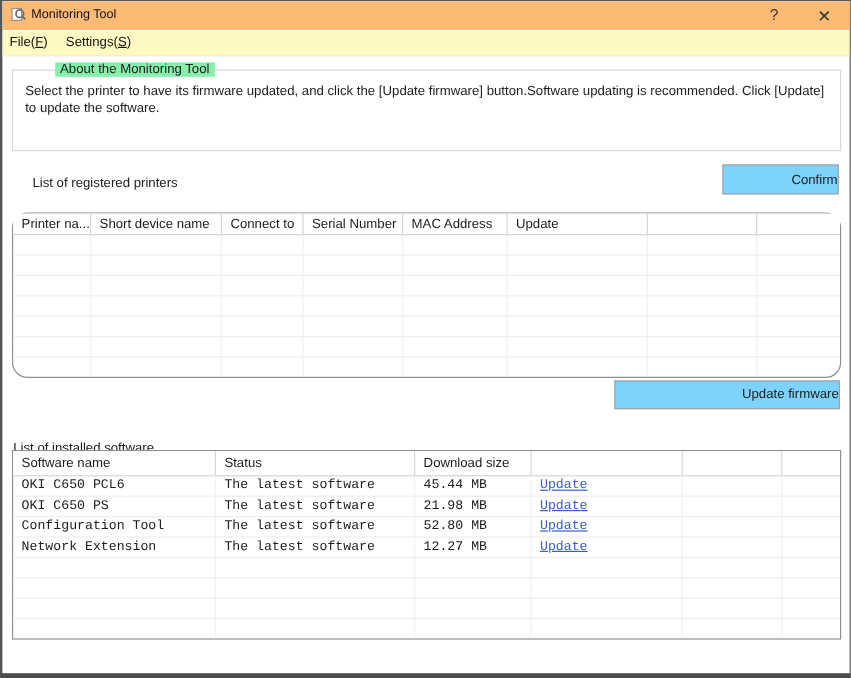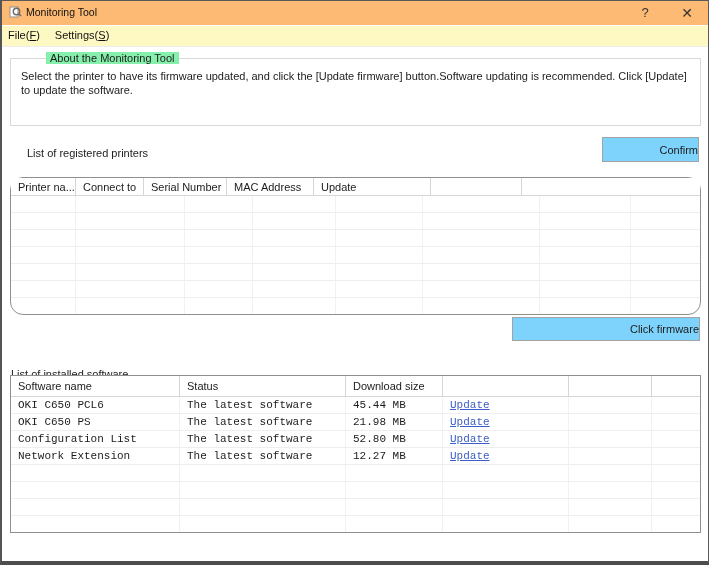--- a/index.html
+++ b/index.html
@@ -94,20 +94,21 @@
     <span class="groupbox-legend">About the Monitoring Tool</span>
     <div class="groupbox-text">Select the printer to have its firmware updated, and click the [Update firmware] button.Software updating is recommended. Click [Update] to update the software.</div>
   </div>
 
   <div class="section-label lbl-printers">List of registered printers</div>
   <button class="btn btn-confirm">Confirm</button>
 
   <div class="grid grid-printers">
     <div class="grid-header">
       <div class="cell pc0">Printer na...</div>
+      <div class="cell pc1">Short device name</div>
       <div class="cell pc2">Connect to</div>
       <div class="cell pc3">Serial Number</div>
       <div class="cell pc4">MAC Address</div>
       <div class="cell pc5">Update</div>
       <div class="cell pc6"></div>
       <div class="cell pc7"></div>
     </div>
     <div class="grid-row">
         <div class="cell pc0"></div>
         <div class="cell pc1"></div>
@@ -173,21 +174,21 @@
         <div class="cell pc1"></div>
         <div class="cell pc2"></div>
         <div class="cell pc3"></div>
         <div class="cell pc4"></div>
         <div class="cell pc5"></div>
         <div class="cell pc6"></div>
         <div class="cell pc7"></div>
       </div>
   </div>
 
-  <button class="btn btn-updatefw">Click firmware</button>
+  <button class="btn btn-updatefw">Update firmware</button>
 
   <div class="section-label lbl-software">List of installed software</div>
 
   <div class="grid grid-software">
     <div class="grid-header">
       <div class="cell sc0">Software name</div>
       <div class="cell sc1">Status</div>
       <div class="cell sc2">Download size</div>
       <div class="cell sc3"></div>
       <div class="cell sc4"></div>
@@ -208,21 +209,21 @@
       <div class="cell sc0">OKI C650 PS</div>
       <div class="cell sc1">The latest software</div>
       <div class="cell sc2">21.98 MB</div>
       <div class="cell sc3">
           <a href="#" class="update-link">Update</a>
         </div>
       <div class="cell sc4"></div>
         <div class="cell sc5"></div>
     </div>
     <div class="grid-row">
-      <div class="cell sc0">Configuration List</div>
+      <div class="cell sc0">Configuration Tool</div>
       <div class="cell sc1">The latest software</div>
       <div class="cell sc2">52.80 MB</div>
       <div class="cell sc3">
           <a href="#" class="update-link">Update</a>
         </div>
       <div class="cell sc4"></div>
         <div class="cell sc5"></div>
     </div>
     <div class="grid-row">
       <div class="cell sc0">Network Extension</div>

